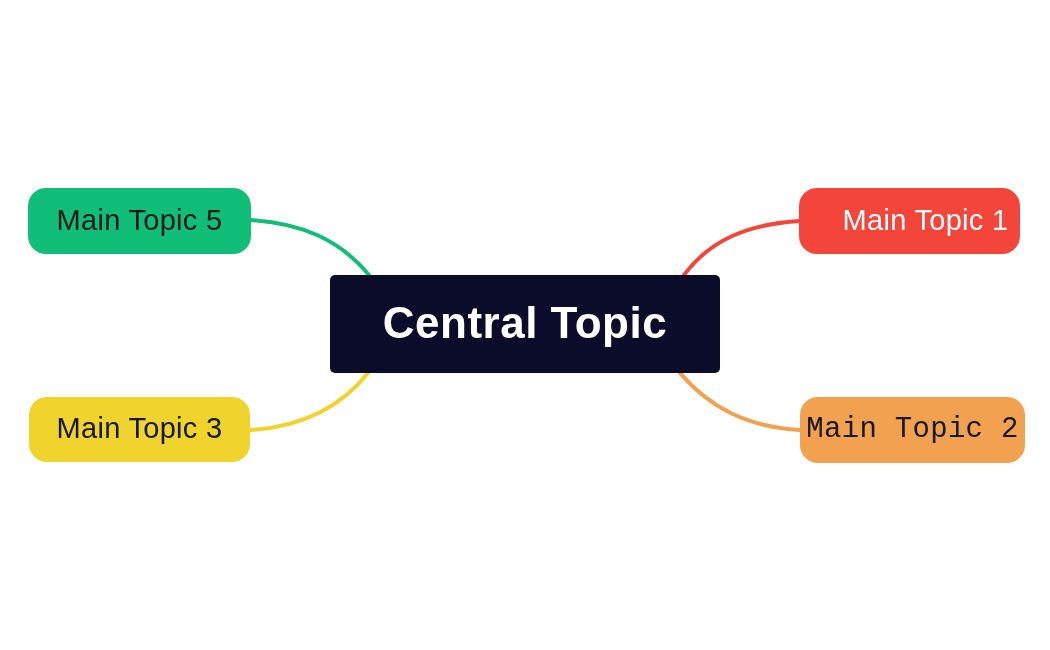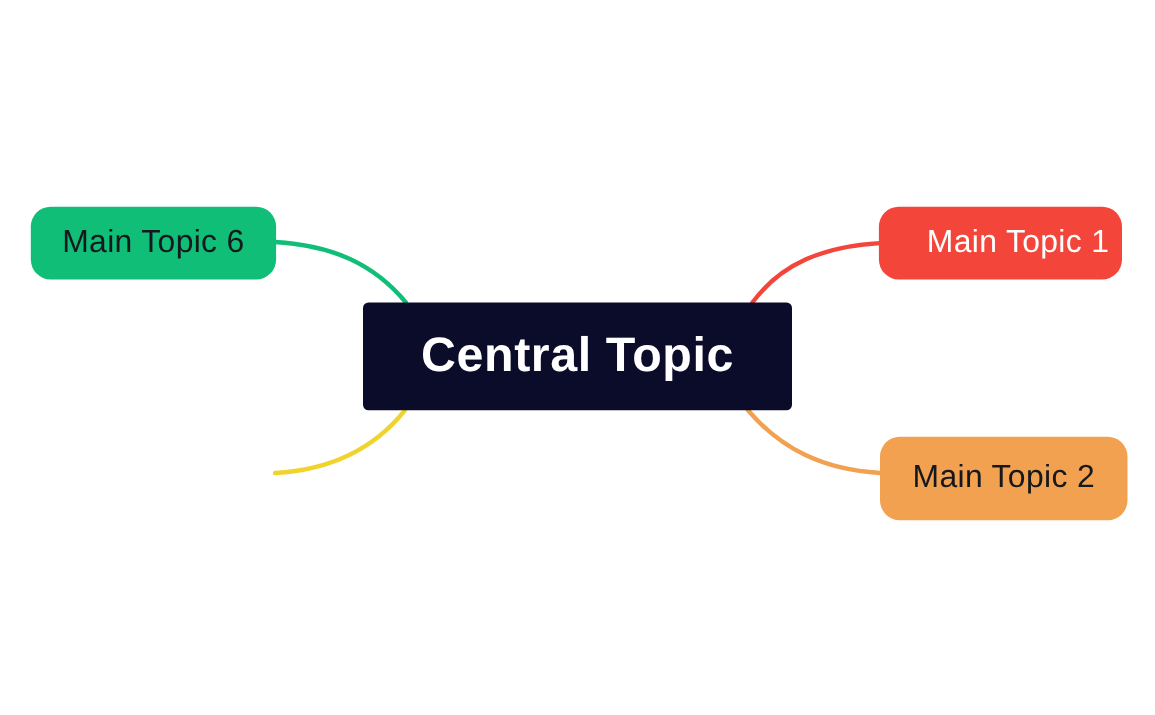--- a/index.html
+++ b/index.html
@@ -47,21 +47,21 @@
     font-weight: 600;
     letter-spacing: 0.5px;
   }
   .node.topic {
     border-radius: 18px;
     font-size: 29px;
     font-weight: 500;
     letter-spacing: 0.3px;
   }
   .node.topic-1 { left: 799px; top: 188px; width: 221px; height: 66px; padding-left: 32px; }
-  .node.topic-2 { left: 800px; top: 397px; width: 225px; height: 76px; }
+  .node.topic-2 { left: 800px; top: 397px; width: 225px; height: 66px; font-family: Liberation Mono, monospace; }
   .node.topic-3 { left: 29px;  top: 397px; width: 221px; height: 65px; }
   .node.topic-4 { left: 28px;  top: 188px; width: 223px; height: 66px; }
   .node span {
     white-space: nowrap;
     line-height: 1;
     transform: translateY(-1px);
   }
 </style>
 </head>
 <body>
@@ -80,18 +80,21 @@
   </div>
 
   <div class="node topic topic-1" style="background-color: rgb(244, 69, 58); color: rgb(255, 255, 255);">
     <span>Main Topic 1</span>
   </div>
 
   <div class="node topic topic-2" style="background-color: rgb(241, 161, 79); color: rgb(21, 24, 29);">
     <span>Main Topic 2</span>
   </div>
 
+  <div class="node topic topic-3" style="background-color: rgb(240, 211, 44); color: rgb(21, 24, 29);">
+    <span>Main Topic 3</span>
+  </div>
 
   <div class="node topic topic-4" style="background-color: rgb(16, 190, 120); color: rgb(21, 24, 29);">
-    <span>Main Topic 6</span>
+    <span>Main Topic 5</span>
   </div>
 
 </div>
 
 </body></html>

